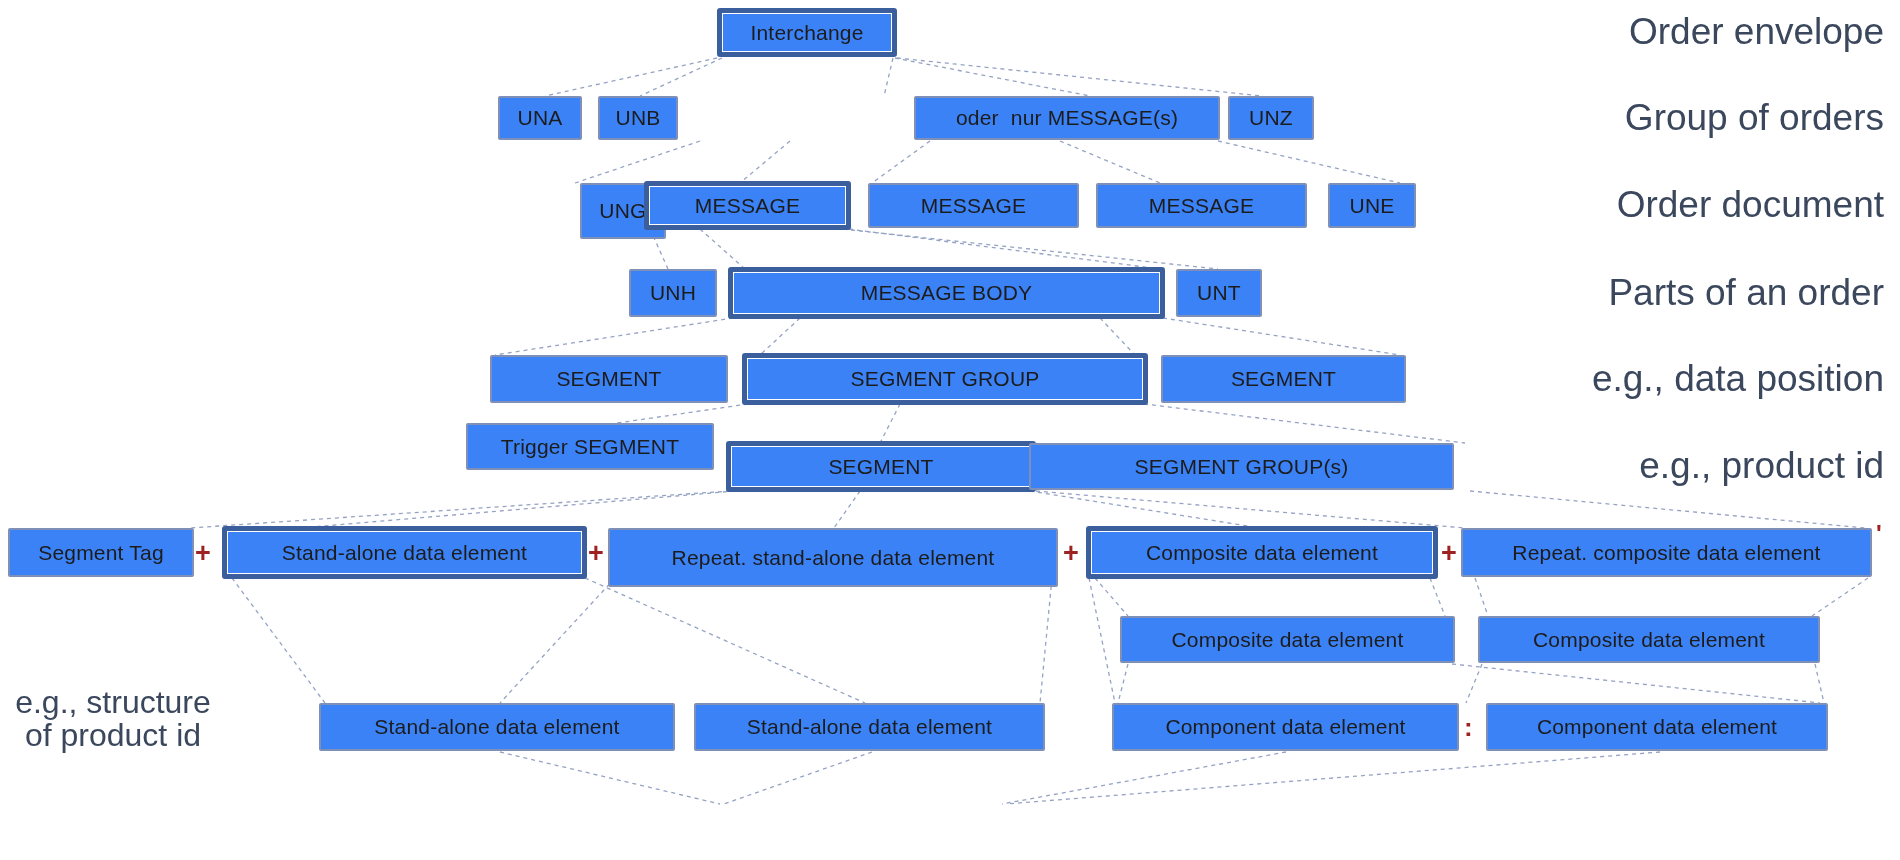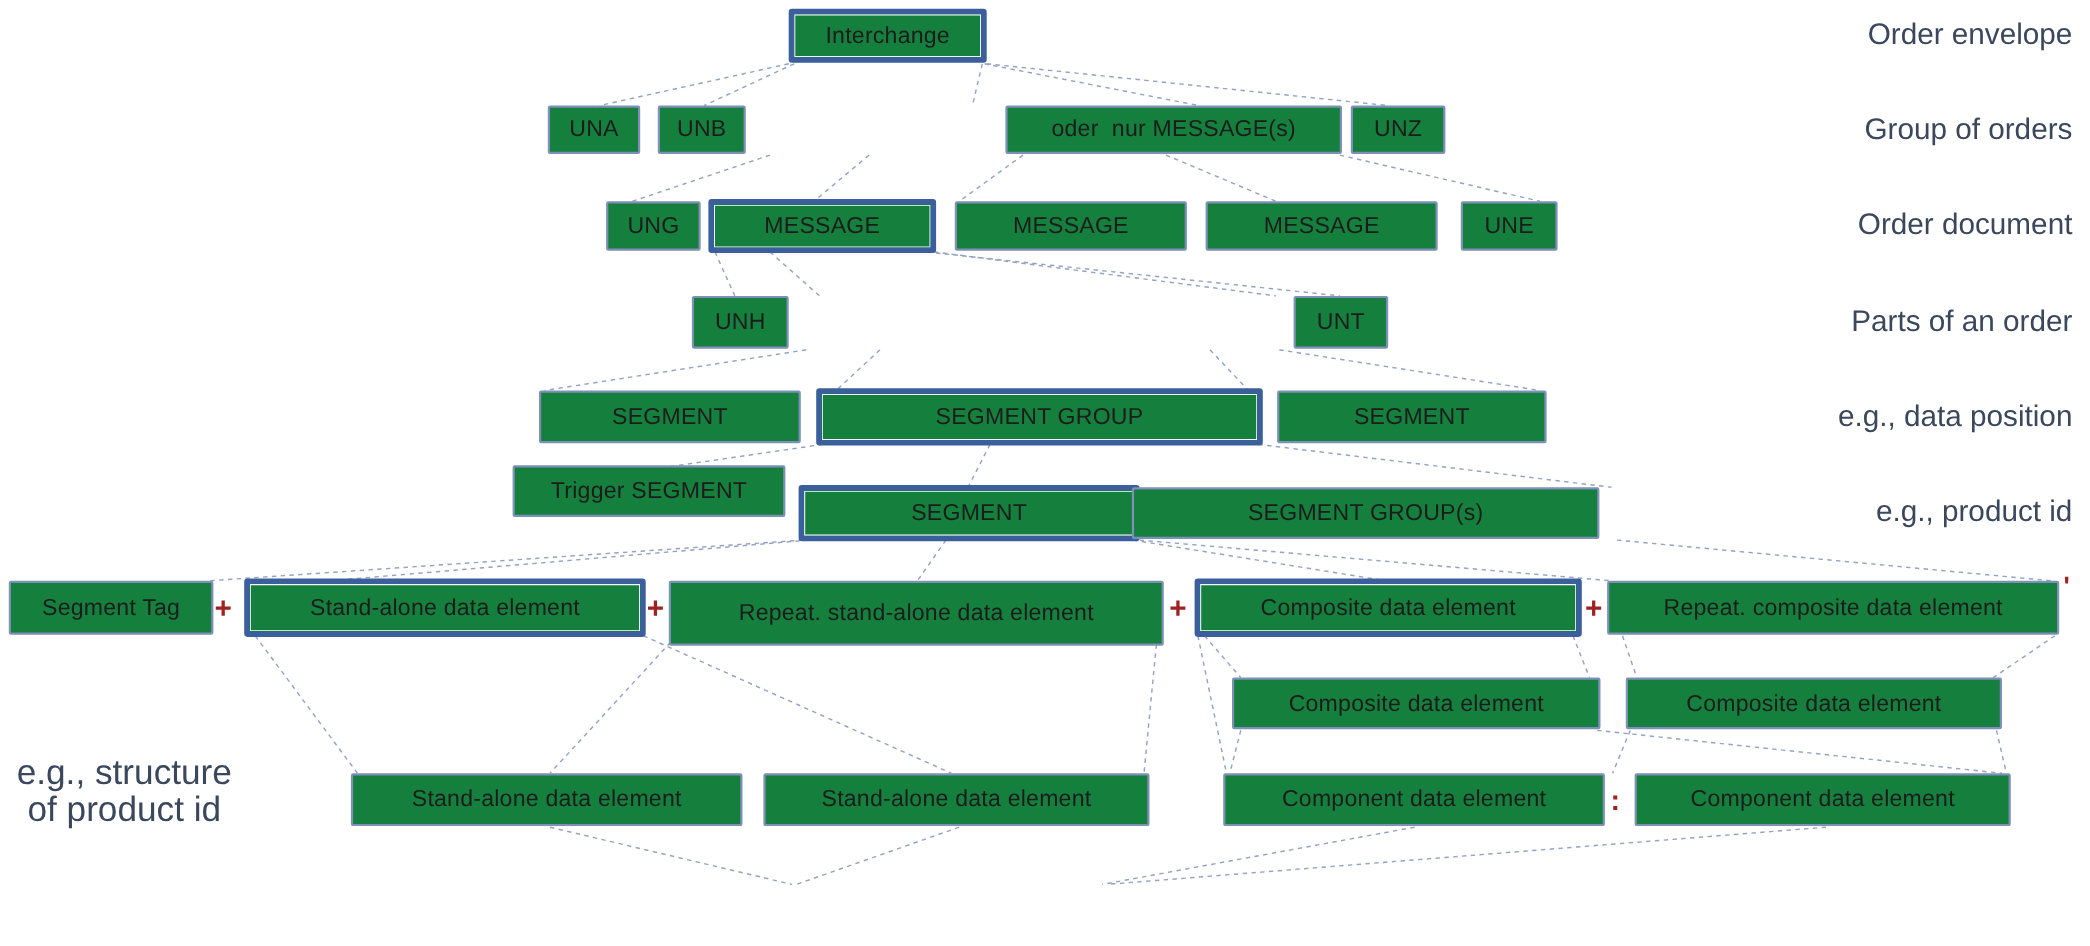--- a/index.html
+++ b/index.html
@@ -2,38 +2,38 @@
 <html><head>
 <meta charset="utf-8">
 <style>
   html,body{margin:0;padding:0;background:#ffffff;}
   .stage{
     position:relative;width:1900px;height:860px;background:#ffffff;overflow:hidden;
     font-family:"Liberation Sans", sans-serif;
   }
   .connectors{position:absolute;left:0;top:0;z-index:0;}
   .box{
-    position:absolute;z-index:2;box-sizing:border-box;background:#15803d;
+    position:absolute;z-index:2;box-sizing:border-box;background:#3b82f6;
     border:2px solid #7e90b8;border-radius:2px;
     display:flex;align-items:center;justify-content:center;
     font-size:21px;color:#1c1c1c;white-space:nowrap;letter-spacing:0.2px;
   }
   .box.thick{
     border:5px solid #3a5f9c;border-radius:3px;
     box-shadow:inset 0 0 0 1px #ffffff;
   }
   .sep{
     position:absolute;z-index:3;color:#9e2222;font-weight:600;
     font-size:27px;line-height:27px;
   }
   .sep.colon{font-size:26px;line-height:26px;}
   .sep.terminator{font-size:24px;line-height:24px;}
   .row-label{
     position:absolute;z-index:2;right:16px;width:420px;text-align:right;
-    font-size:27px;line-height:33px;color:#3a475c;white-space:nowrap;
+    font-size:37px;line-height:33px;color:#3a475c;white-space:nowrap;
   }
   .left-label{
     position:absolute;z-index:2;left:8px;top:686px;width:210px;text-align:center;
     font-size:32px;line-height:33px;color:#3a475c;
   }
 </style>
 </head>
 <body>
 
 <div class="stage">
@@ -96,27 +96,28 @@
     </g>
   </svg>
 
   <div class="box thick" style="left:717px;top:8px;width:180px;height:49px">Interchange</div>
 
   <div class="box" style="left:498px;top:96px;width:84px;height:44px">UNA</div>
   <div class="box" style="left:598px;top:96px;width:80px;height:44px">UNB</div>
   <div class="box" style="left:914px;top:96px;width:306px;height:44px">oder&nbsp; nur MESSAGE(s)</div>
   <div class="box" style="left:1228px;top:96px;width:86px;height:44px">UNZ</div>
 
-  <div class="box" style="left:551px;top:183px;width:86px;height:45px">UNG</div>
+  <div class="box" style="left:580px;top:183px;width:86px;height:56px">UNG</div>
   <div class="box thick" style="left:644px;top:181px;width:207px;height:49px">MESSAGE</div>
   <div class="box" style="left:868px;top:183px;width:211px;height:45px">MESSAGE</div>
   <div class="box" style="left:1096px;top:183px;width:211px;height:45px">MESSAGE</div>
   <div class="box" style="left:1328px;top:183px;width:88px;height:45px">UNE</div>
 
   <div class="box" style="left:629px;top:269px;width:88px;height:48px">UNH</div>
+  <div class="box thick" style="left:728px;top:267px;width:437px;height:52px">MESSAGE BODY</div>
   <div class="box" style="left:1176px;top:269px;width:86px;height:48px">UNT</div>
 
   <div class="box" style="left:490px;top:355px;width:238px;height:48px">SEGMENT</div>
   <div class="box thick" style="left:742px;top:353px;width:406px;height:52px">SEGMENT GROUP</div>
   <div class="box" style="left:1161px;top:355px;width:245px;height:48px">SEGMENT</div>
 
   <div class="box" style="left:466px;top:423px;width:248px;height:47px">Trigger SEGMENT</div>
   <div class="box thick" style="left:726px;top:441px;width:310px;height:51px">SEGMENT</div>
   <div class="box" style="left:1029px;top:443px;width:425px;height:47px">SEGMENT GROUP(s)</div>
 

